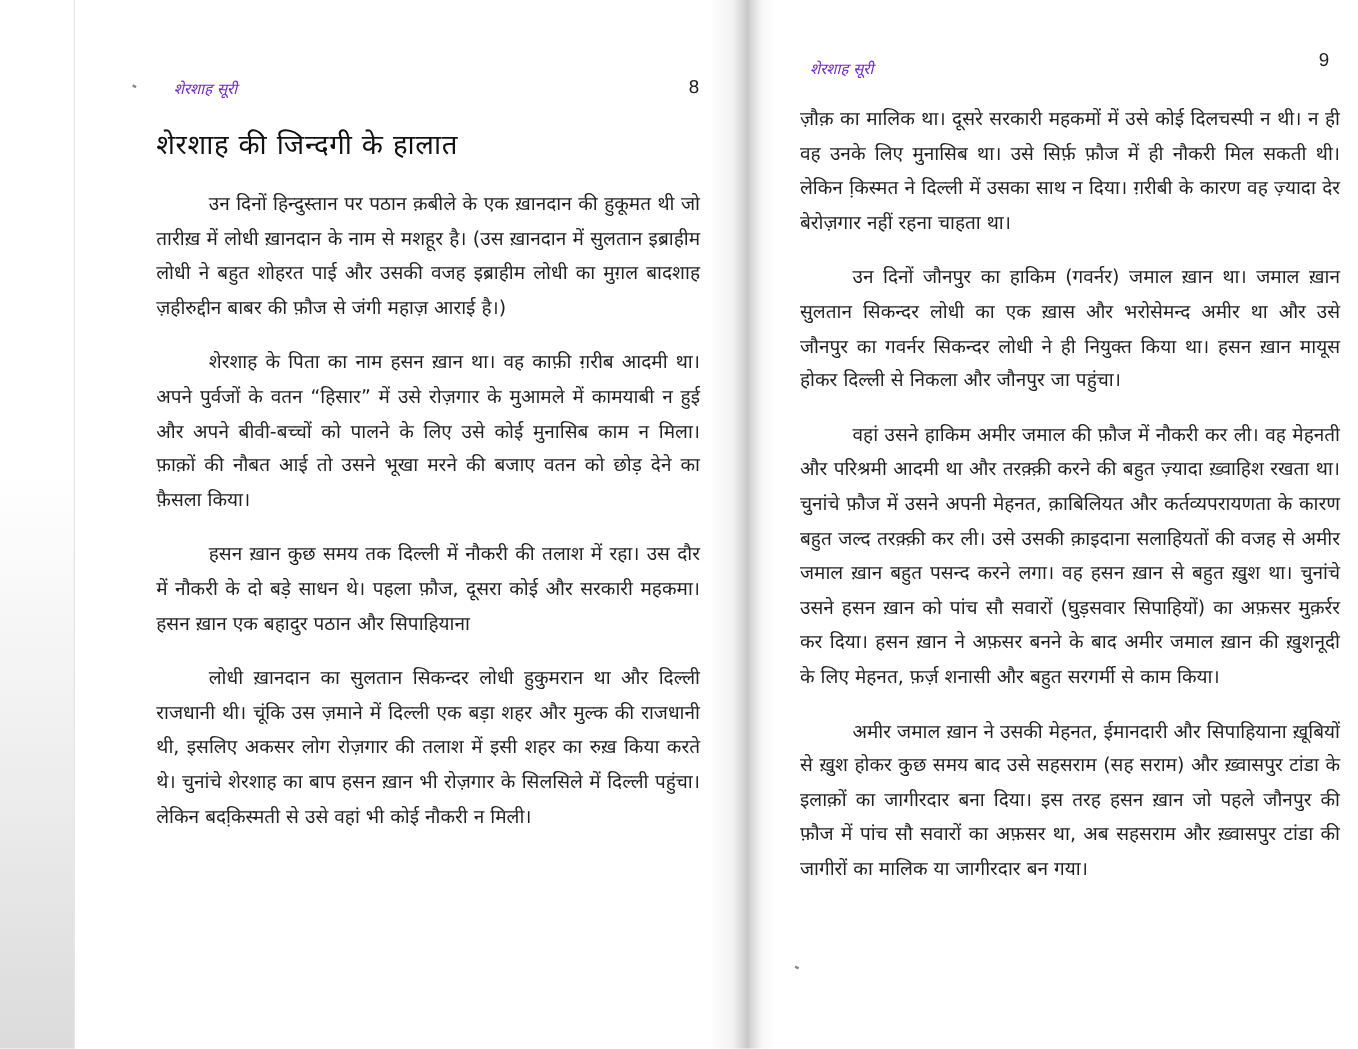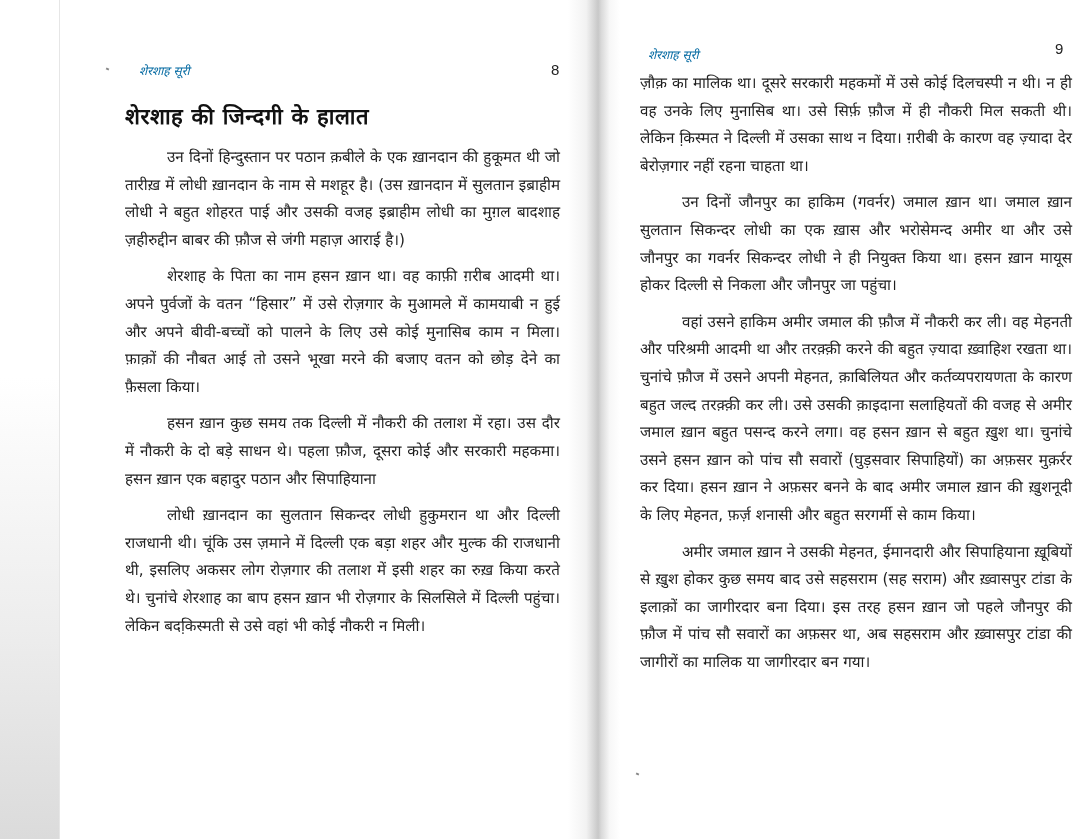--- a/index.html
+++ b/index.html
@@ -54,21 +54,21 @@
       top: 0;
     }
     .page-left { left: 125px; width: 435px; }
     .page-right { left: 640px; width: 432px; }
 
     .running-head {
       position: absolute;
       font-family: "DejaVu Serif", "Liberation Serif", serif;
       font-style: italic;
       font-size: 12px;
-      color: #0369a1;
+      color: #6d28d9;
     }
     .page-number {
       position: absolute;
       font-family: "Liberation Sans", "DejaVu Sans", sans-serif;
       font-size: 15px;
       color: #222;
     }
     .page-left .running-head { left: 14px; top: 62px; }
     .page-left .page-number { left: 426px; top: 61px; }
     .page-right .running-head { left: 8px; top: 46px; }
@@ -81,28 +81,28 @@
       font-size: 15.2px;
       line-height: 27.6px;
       text-align: justify;
       text-align-last: left;
       color: #1f1f1f;
     }
     .page-left .body-text { top: 84px; }
     .page-right .body-text { top: 66px; }
 
     .para {
-      margin: 4px 0 9px 0;
+      margin: 16px 0 9px 0;
       text-indent: 0;
     }
     .para.indent { text-indent: 42px; }
 
     .section-heading {
       font-size: 22px;
-      font-weight: bold;
+      font-weight: normal;
       margin: 16px 0 10px 0;
       line-height: 34px;
       color: #111;
       letter-spacing: 0.5px;
     }
     .speck {
       position: absolute;
       width: 3px; height: 2px;
       background: #888;
       transform: rotate(25deg);

